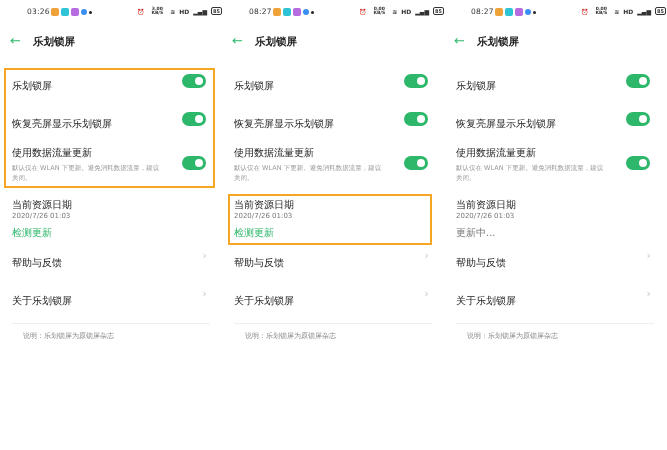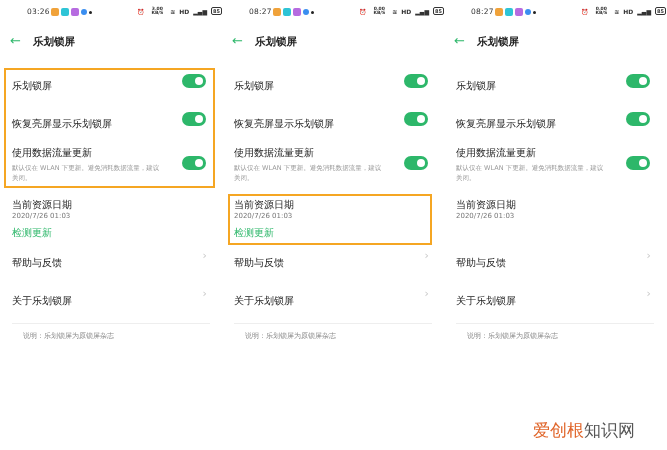--- a/index.html
+++ b/index.html
@@ -191,29 +191,27 @@
       <span class="toggle" style="top:0;"></span>
     </div>
     <div class="row" style="top:146px;height:40px;">
       <div class="row-label">使用数据流量更新</div>
       <div class="row-sub">默认仅在 WLAN 下更新。避免消耗数据流量，建议关闭。</div>
       <span class="toggle" style="top:10px;"></span>
     </div>
     <div class="row" style="top:198px;">
       <div class="row-label">当前资源日期</div>
       <div class="date">2020/7/26 01:03</div>
+      <div class="link gray">更新中...</div>
     </div>
     <div class="row" style="top:251px;height:14px;">
       <span class="row-label">帮助与反馈</span>
       <span class="chev" style="top:-2px;">›</span>
     </div>
     <div class="row" style="top:289px;height:14px;">
       <span class="row-label">关于乐划锁屏</span>
       <span class="chev" style="top:-2px;">›</span>
     </div>
     <div class="divider"></div>
     <div class="note">说明：乐划锁屏为原锁屏杂志</div>
   </div>
 
-  <div class="watermark">
-    <span class="wm-a">爱创根</span><span class="wm-b">知识网</span>
-  </div>
 </div>
 
 </body></html>

